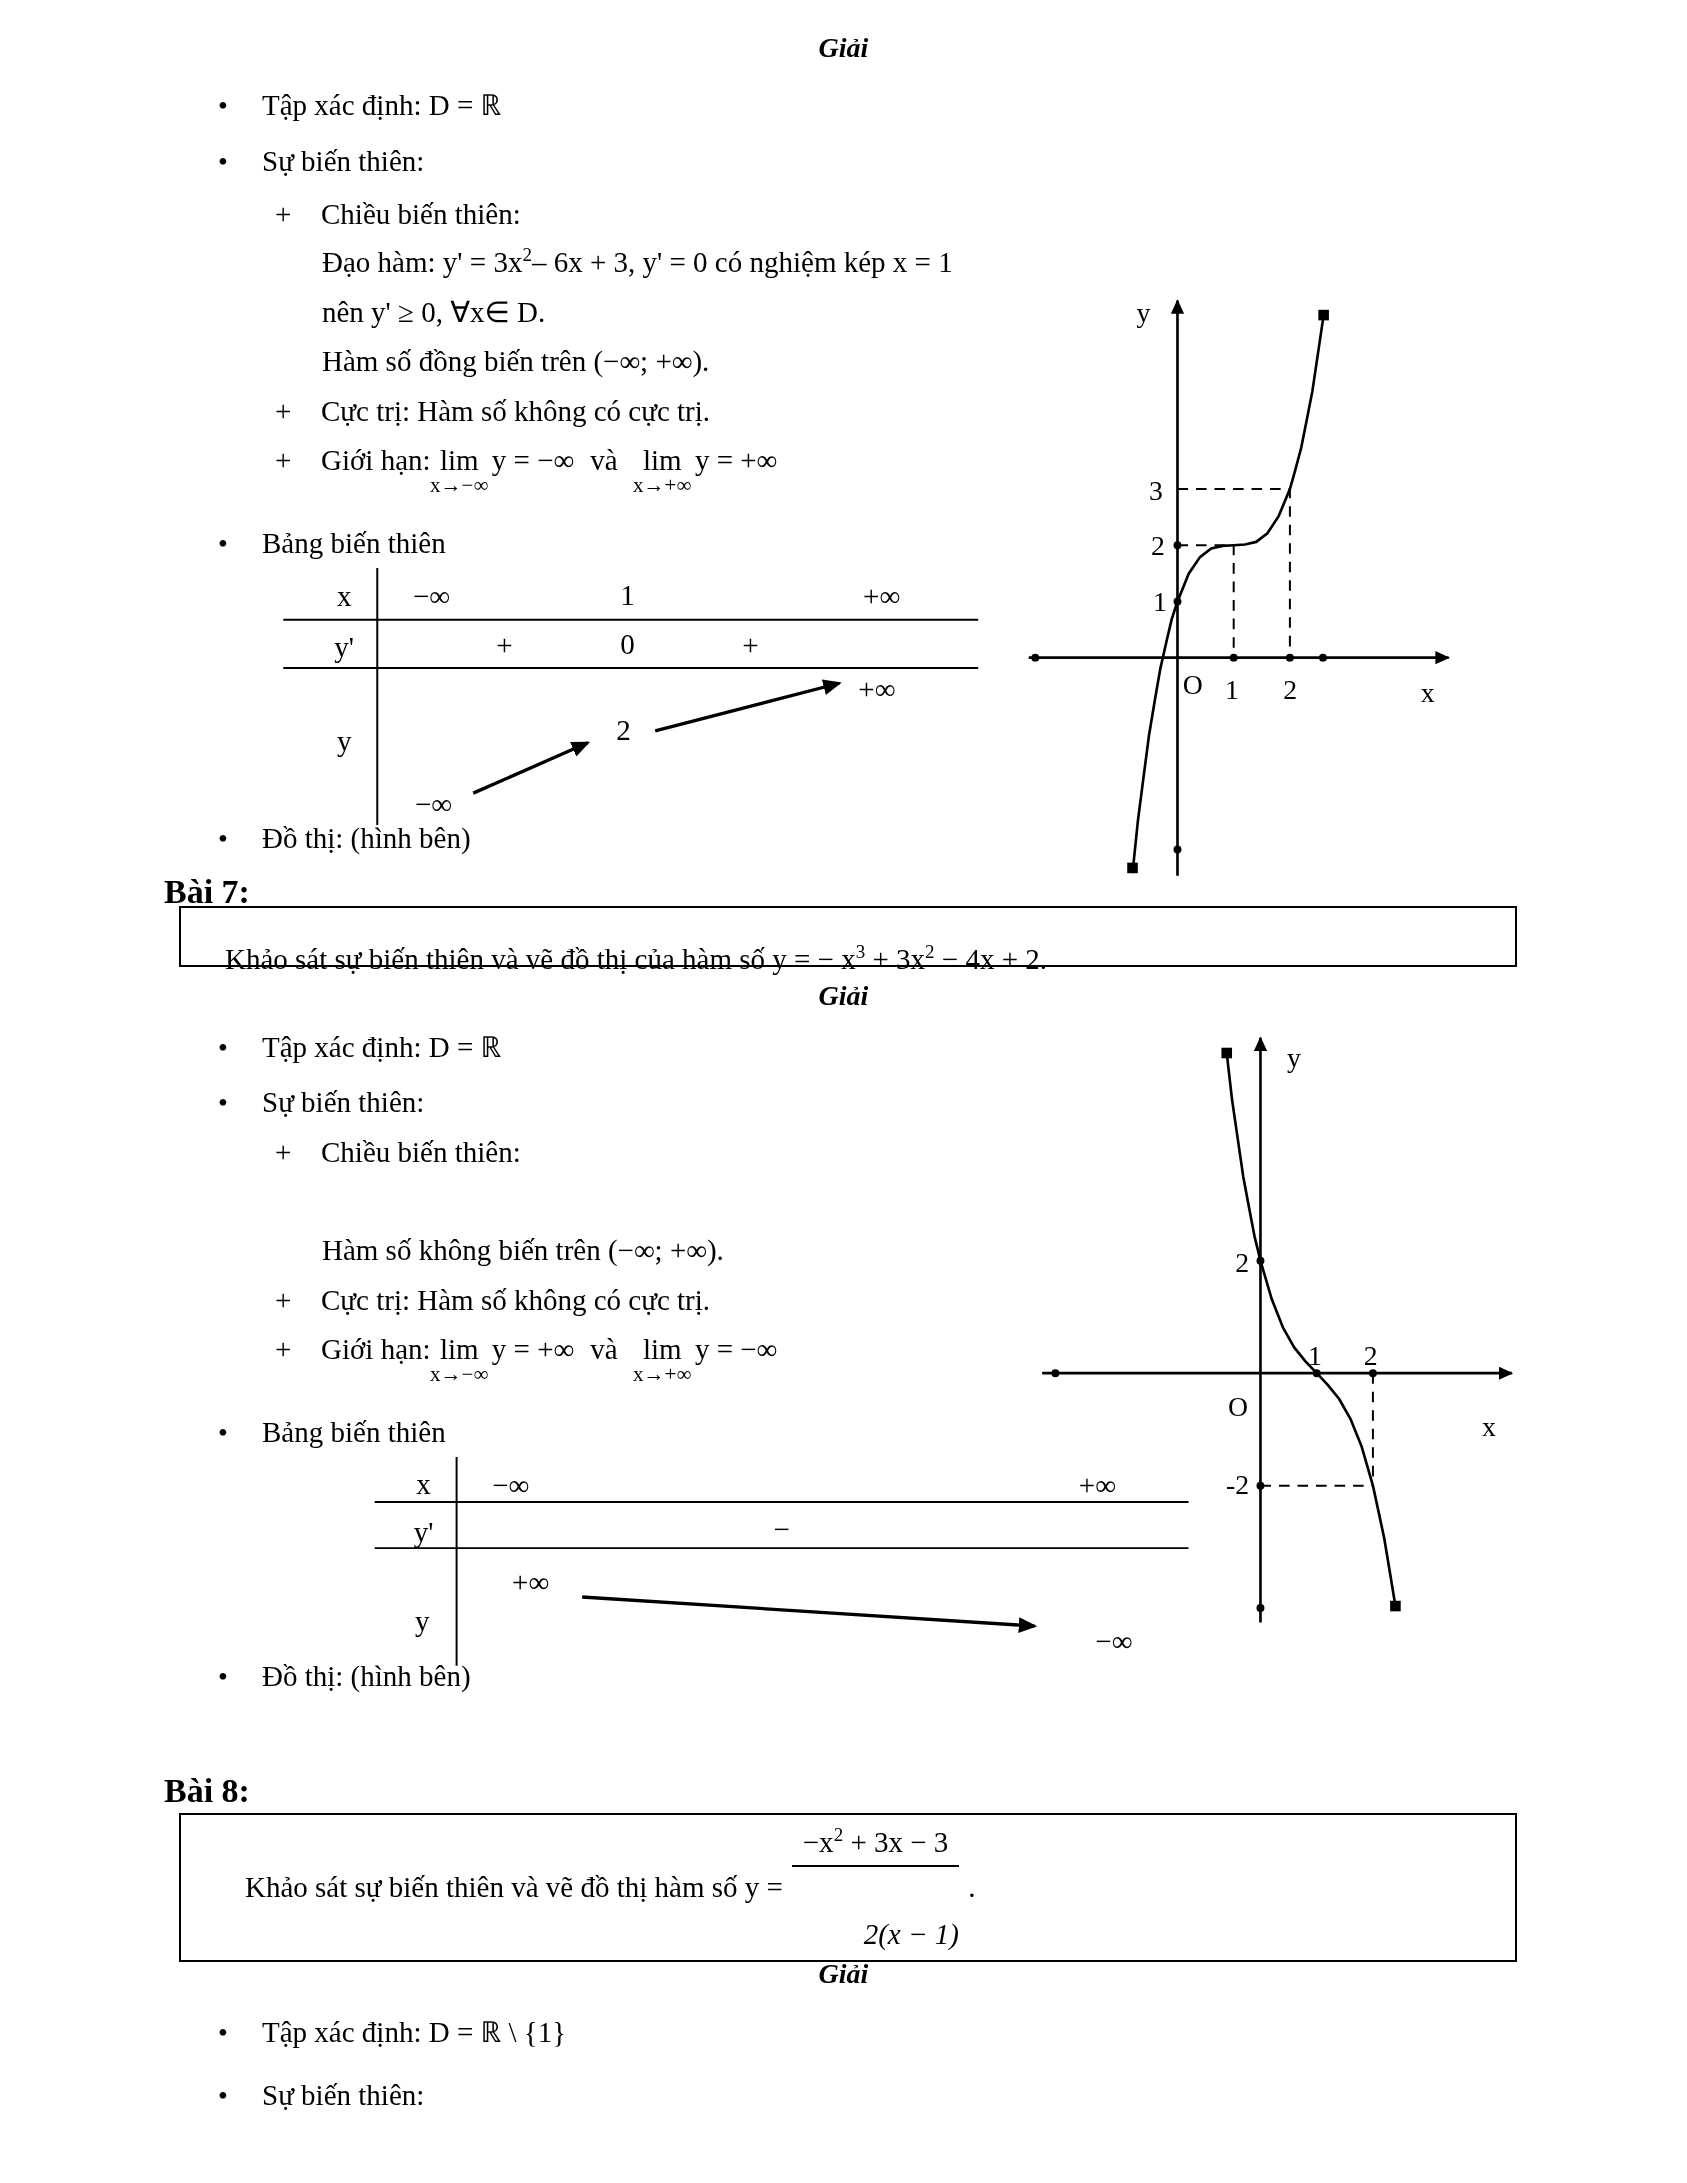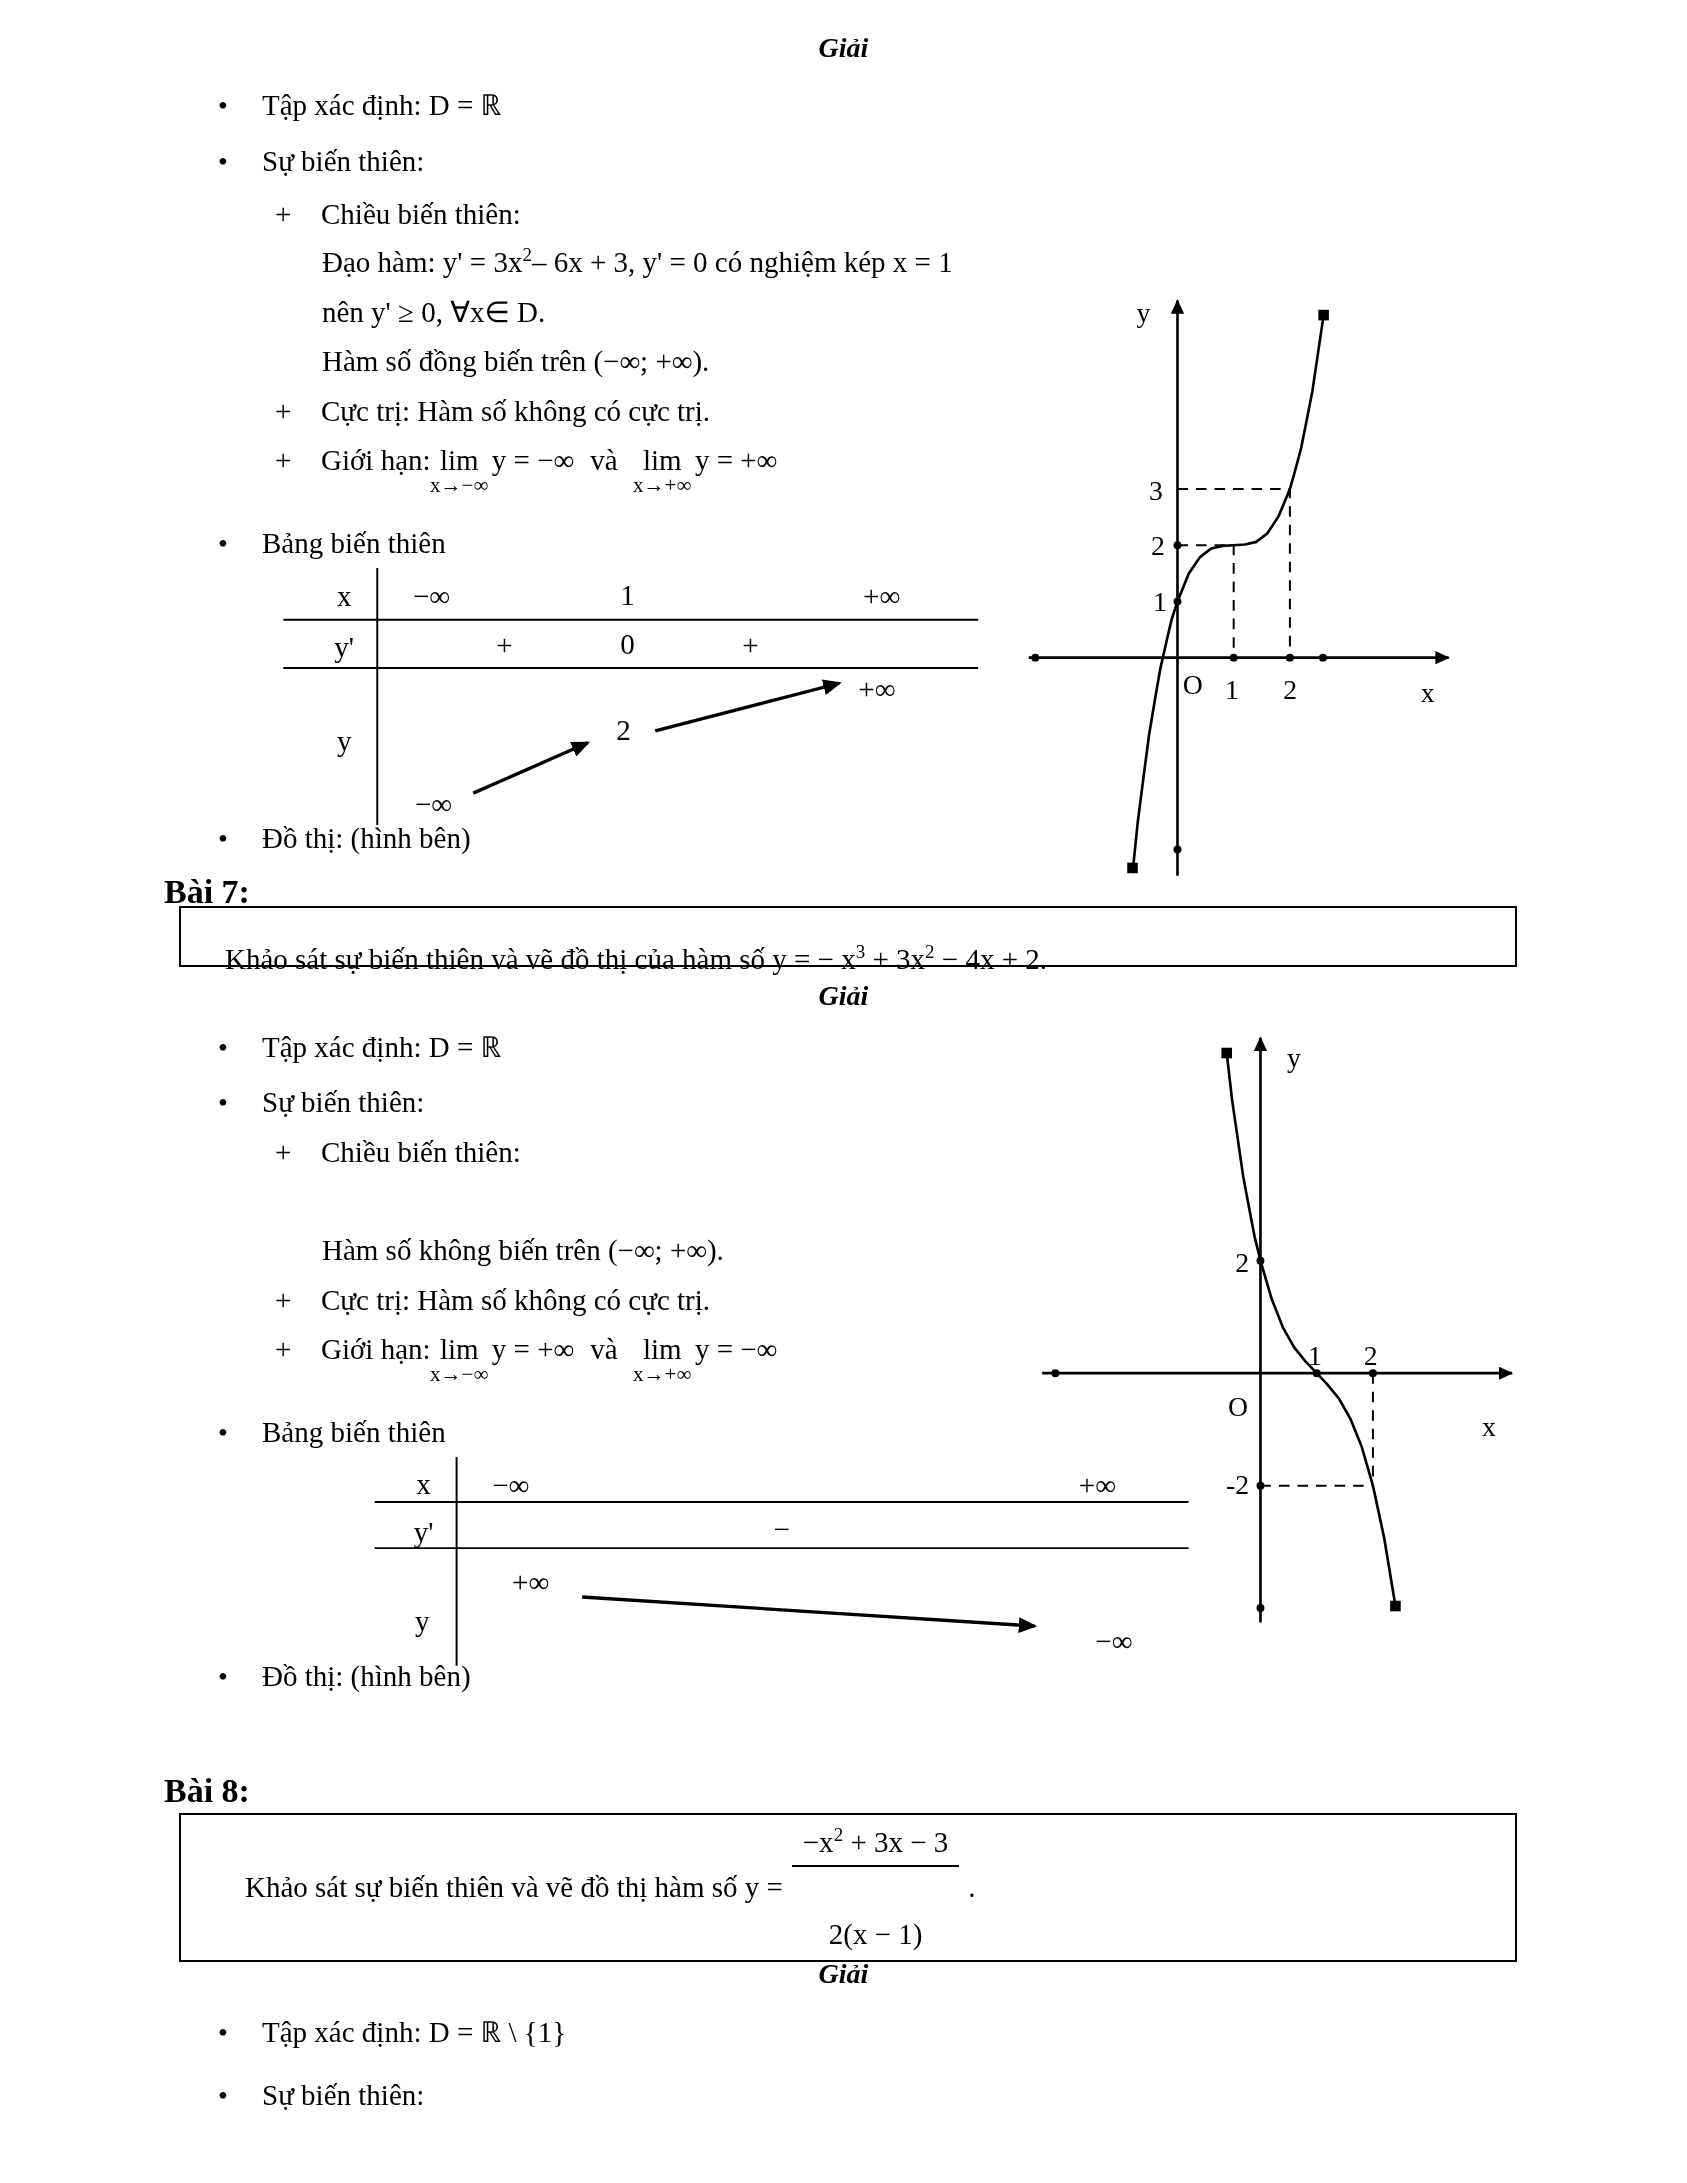--- a/index.html
+++ b/index.html
@@ -13,23 +13,23 @@
   .gi { font-style:italic; font-weight:bold; font-size:28px; }
   .bold { font-weight:bold; font-size:34px; }
   .bullet { display:inline-block; width:44px; font-size:28px; }
   .plusmark { display:inline-block; width:46px; }
   sup.s { font-size:19px; vertical-align:11.2px; }
   .limwrap { position:relative; display:inline-block; margin:0 9.3px;text-align:center; }
   .limsub { position:absolute; top:30px; left:50%; transform:translateX(-50%); font-size:21px; }
   .eq { margin-left:4px; }
   .andsp { margin:0 16px; }
   .box { position:absolute; border:2px solid #000; display:flex; align-items:center; background:#fff; }
-  .frac { display:inline-flex; flex-direction:column; text-align:center; margin:0 9.3px;gap:47px; }
+  .frac { display:inline-flex; flex-direction:column; text-align:right; margin:0 9.3px;gap:47px; }
   .frac .num { display:block; padding:0 10.6px 4px; border-bottom:2px solid #000; }
-  .frac .den { display:block; padding-top:2px; }
+  .frac .den { display:block; padding-top:2px;font-style:italic; }
   svg.g { position:absolute; }
   svg text { font-family:"Liberation Serif", serif; fill:#000; }
 </style>
 </head>
 <body>
 
 <div class="page">
 
   <div class="line center gi" style="top:30px;">Giải</div>
 

